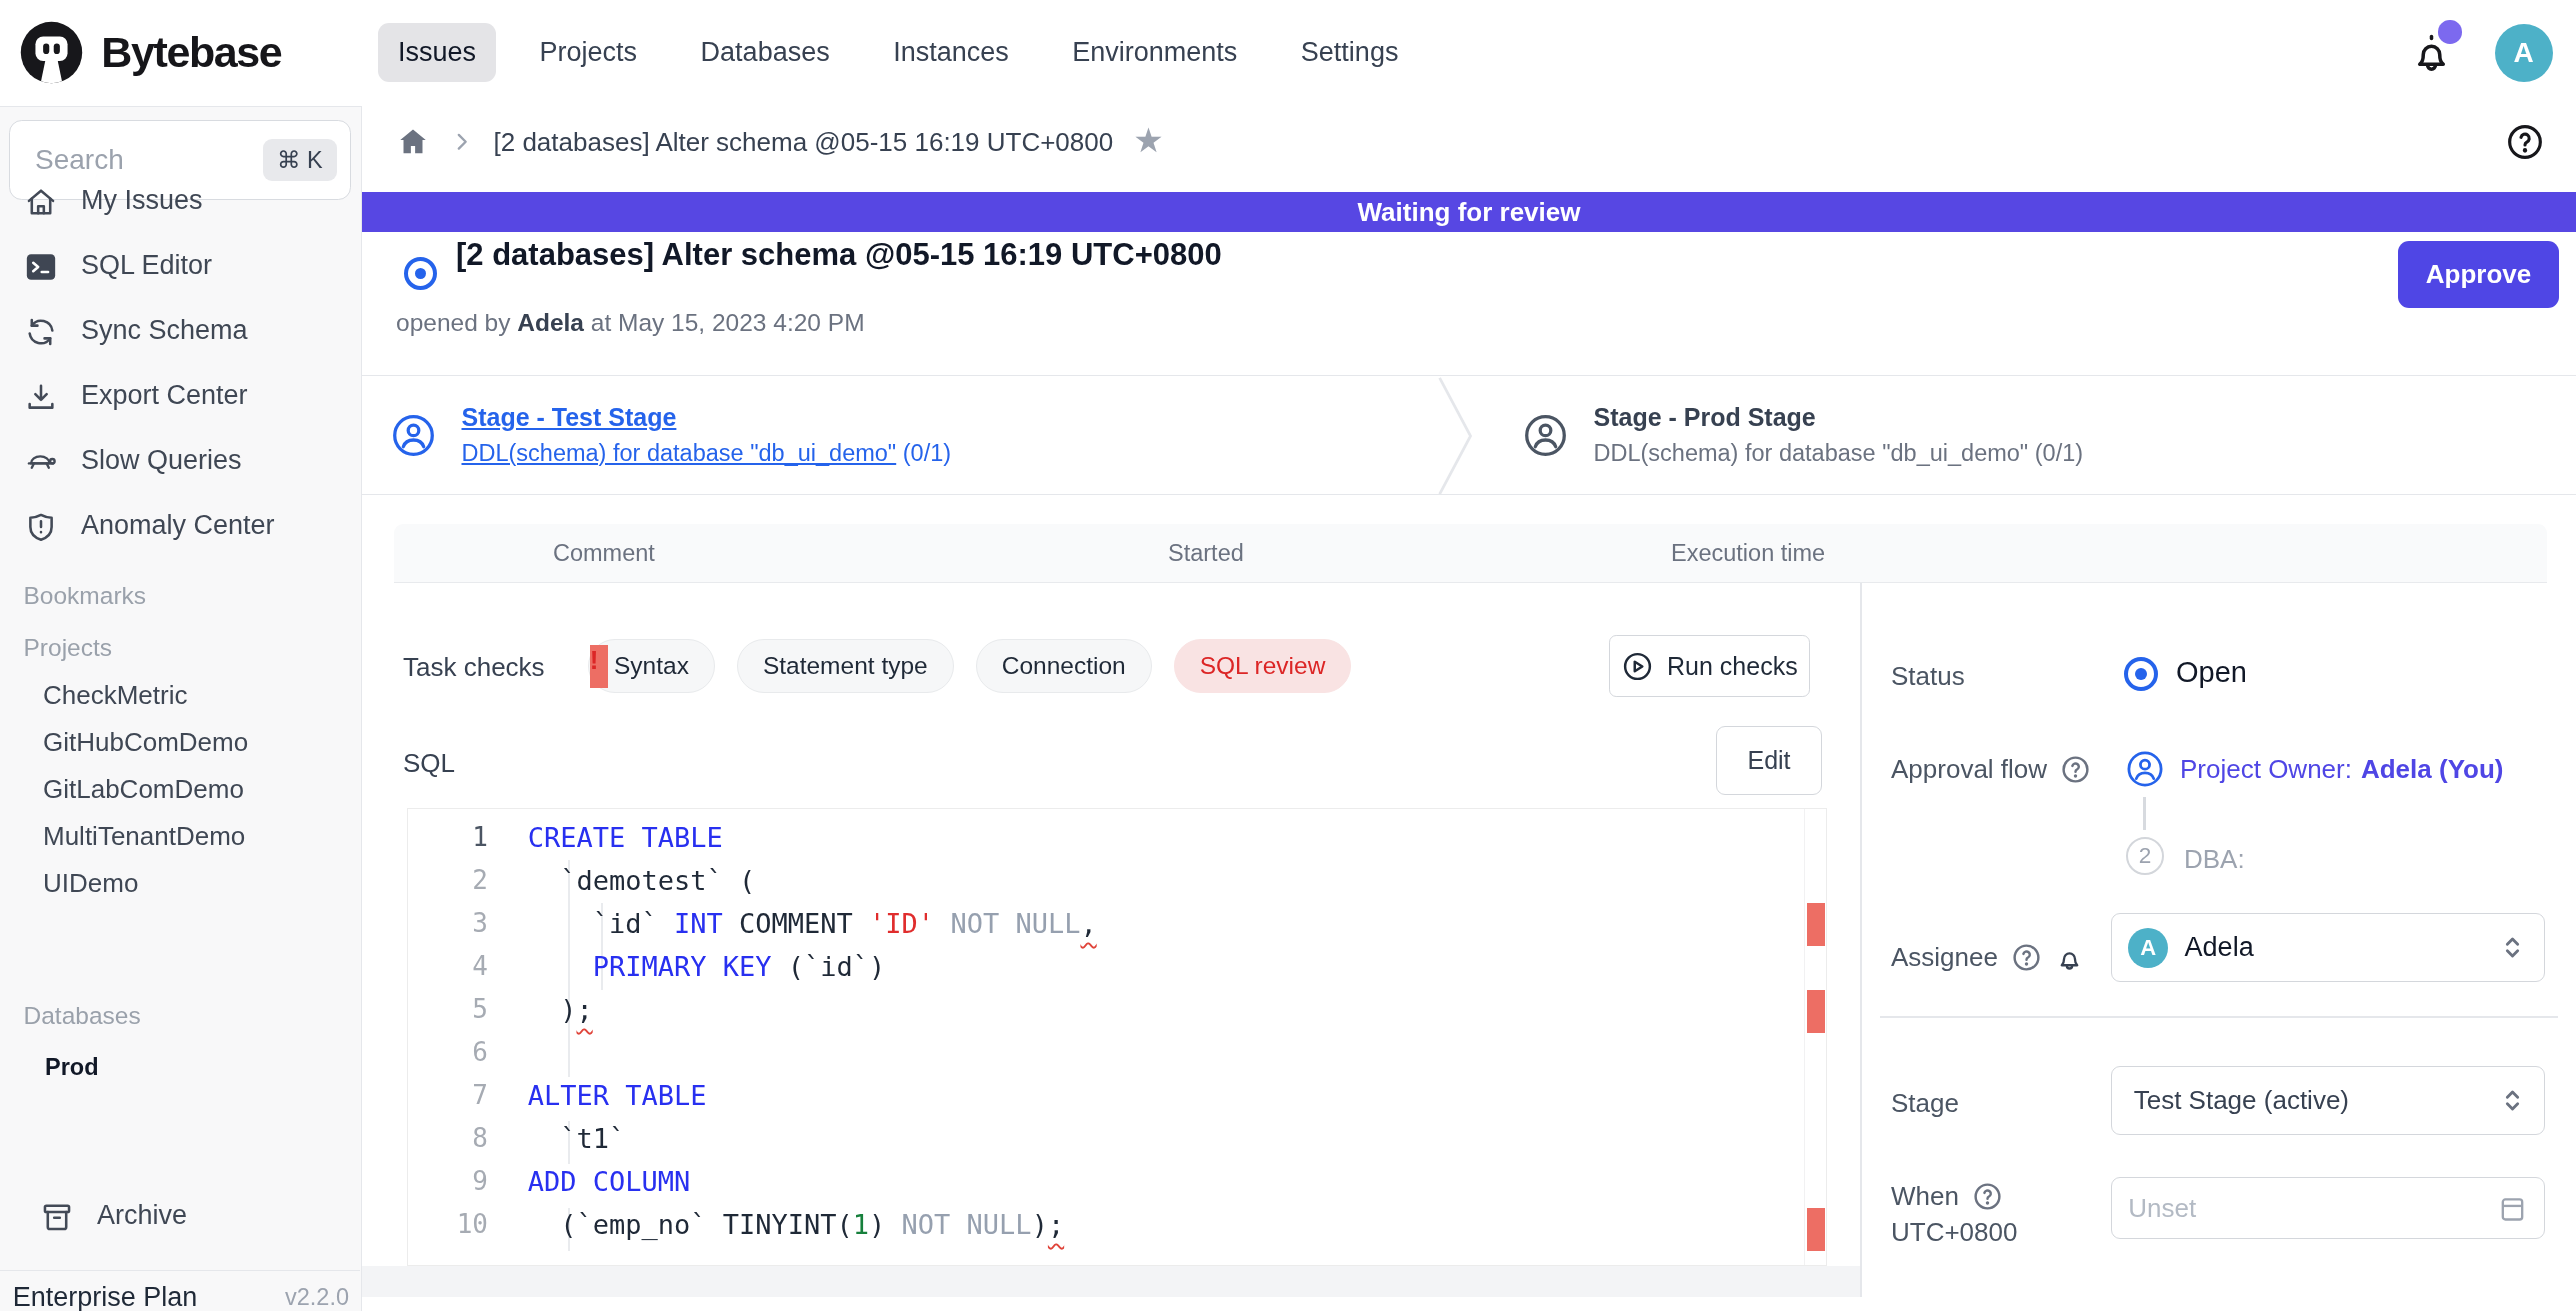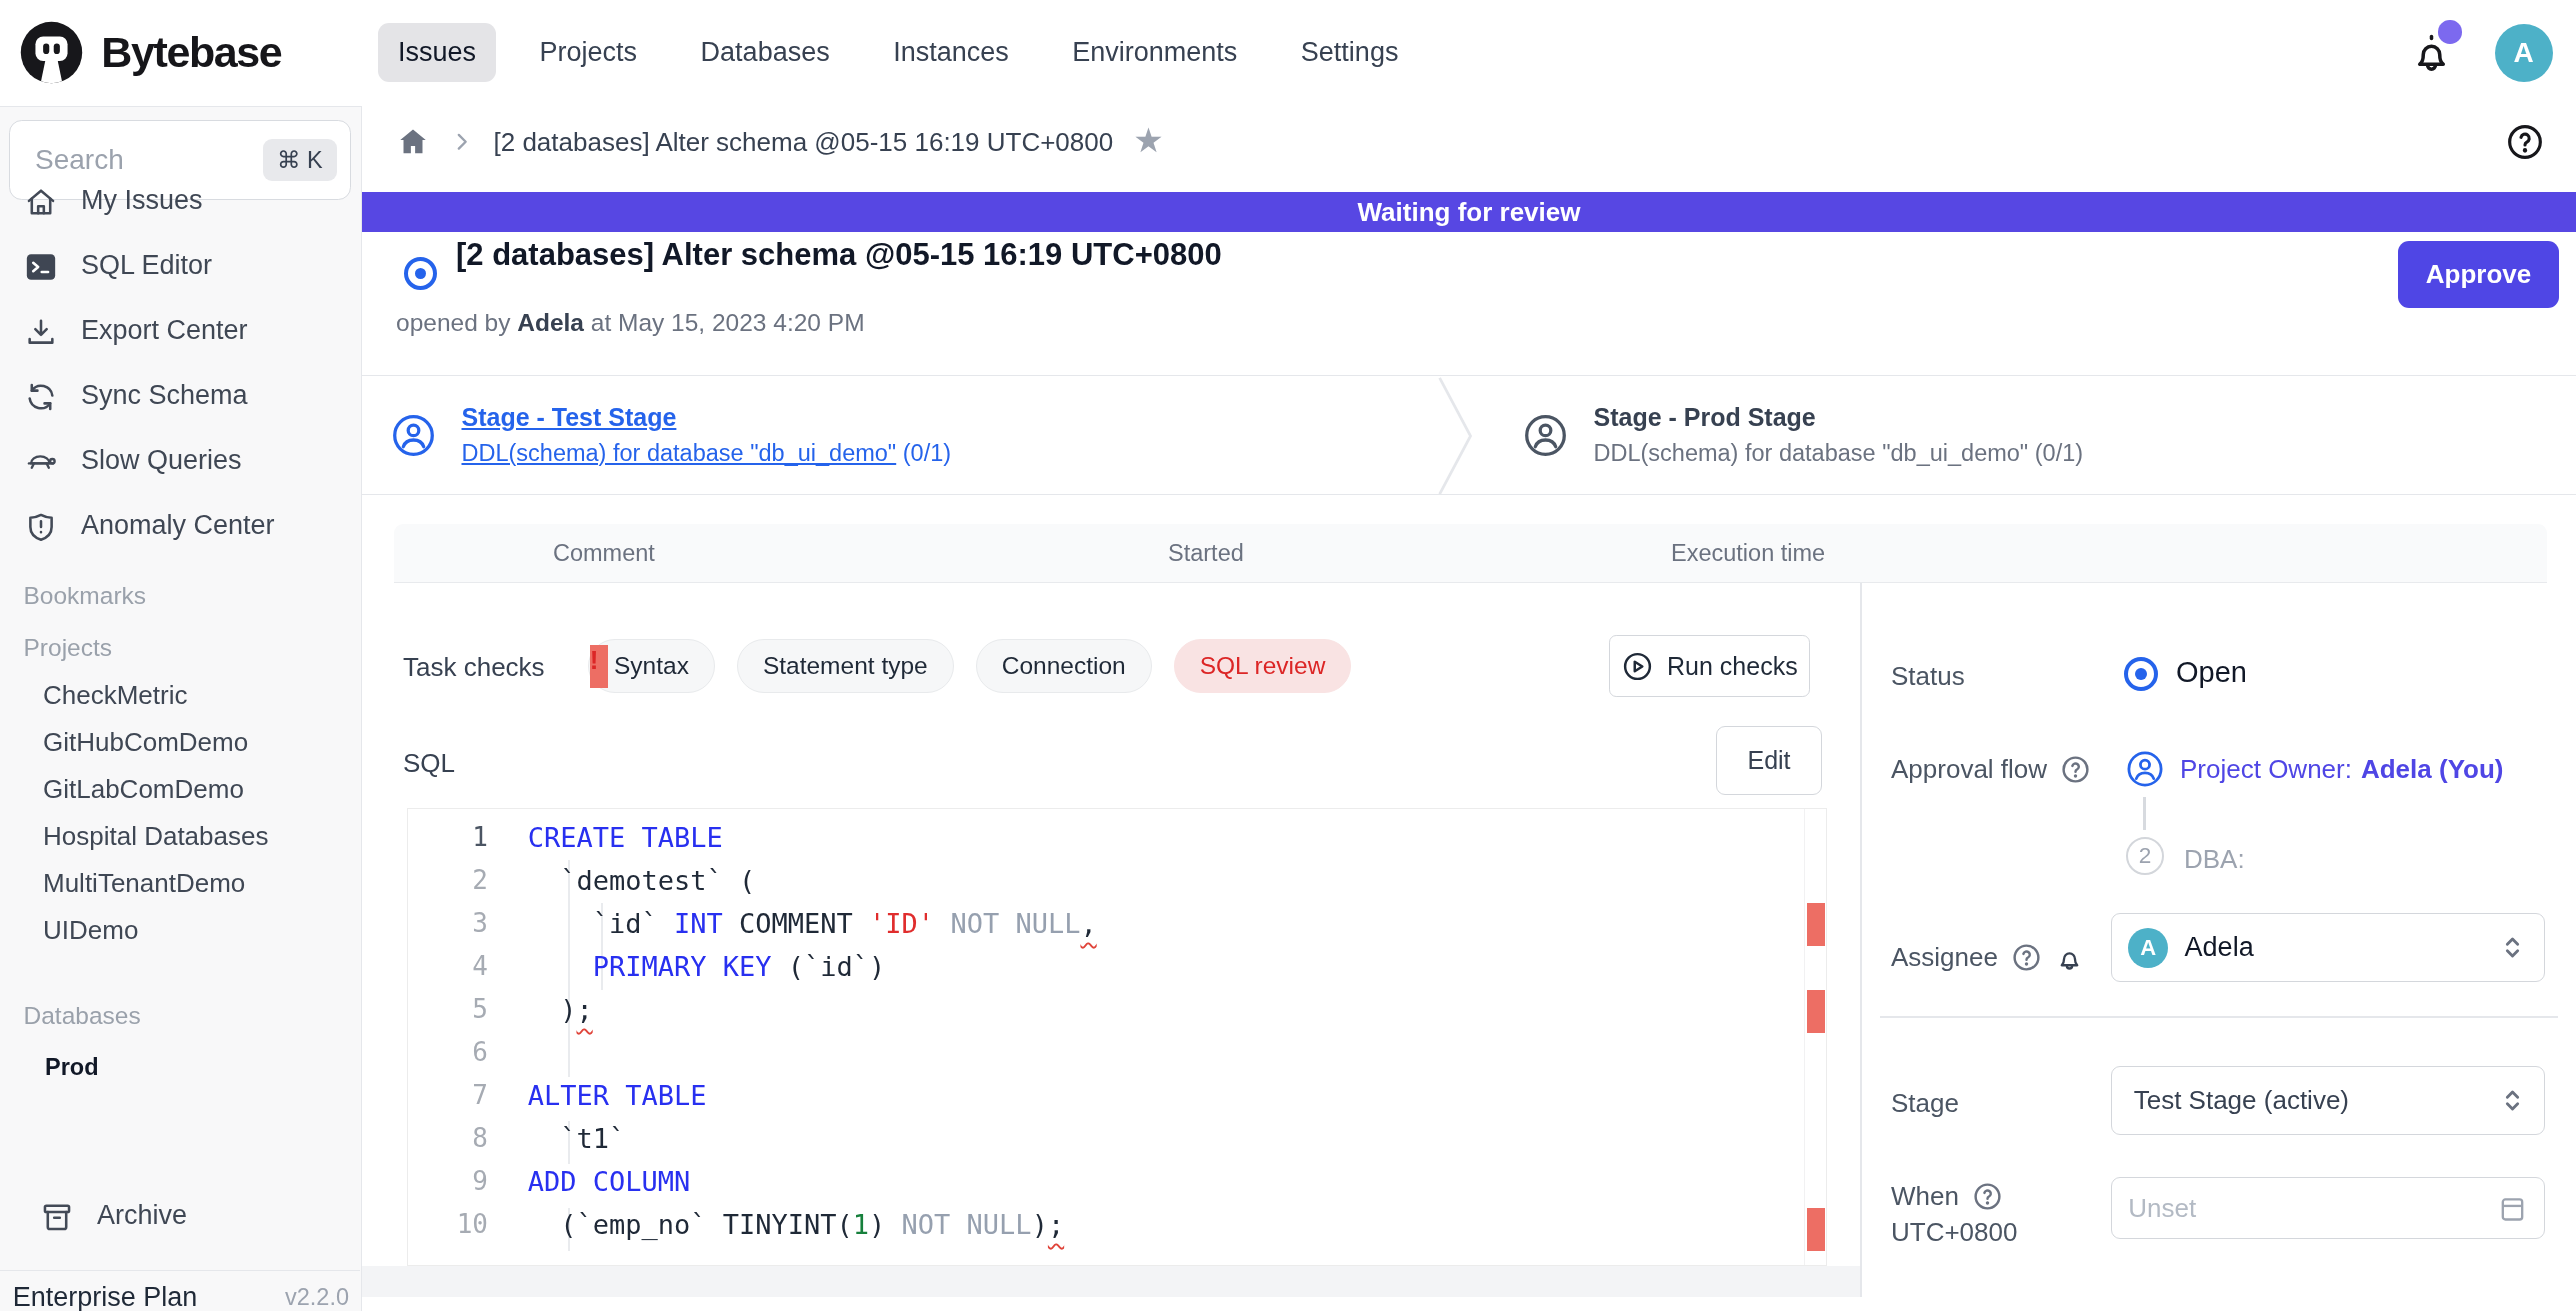--- a/index.html
+++ b/index.html
@@ -217,34 +217,34 @@
             <svg viewBox="0 0 24 24">
               <rect x="2" y="3" width="20" height="18" rx="3" fill="#3f4653"></rect>
               <path d="M6.5 9l3.5 3-3.5 3M12.5 15.5H17" stroke="#fff" stroke-width="1.8" fill="none" stroke-linecap="round" stroke-linejoin="round"></path>
             </svg>
           </span>
           <span>SQL Editor</span>
         </div>
         <div class="side-item">
           <span class="side-icon">
             <svg viewBox="0 0 24 24" fill="none" stroke="currentColor" stroke-width="1.8" stroke-linecap="round" stroke-linejoin="round">
-              <path d="M12 4v10m0 0 4-4m-4 4-4-4"></path>
-              <path d="M4 17v2.5h16V17"></path>
+              <path d="M20 11a8 8 0 0 0-14.5-3.5M4 13a8 8 0 0 0 14.5 3.5"></path>
+              <path d="M5.5 3.5v4h4M18.5 20.5v-4h-4"></path>
             </svg>
           </span>
-          <span>Export Center</span>
+          <span>Sync Schema</span>
         </div>
         <div class="side-item">
           <span class="side-icon">
             <svg viewBox="0 0 24 24" fill="none" stroke="currentColor" stroke-width="1.8" stroke-linecap="round" stroke-linejoin="round">
-              <path d="M20 11a8 8 0 0 0-14.5-3.5M4 13a8 8 0 0 0 14.5 3.5"></path>
-              <path d="M5.5 3.5v4h4M18.5 20.5v-4h-4"></path>
+              <path d="M12 4v10m0 0 4-4m-4 4-4-4"></path>
+              <path d="M4 17v2.5h16V17"></path>
             </svg>
           </span>
-          <span>Sync Schema</span>
+          <span>Export Center</span>
         </div>
         <div class="side-item">
           <span class="side-icon">
             <svg viewBox="0 0 24 24" fill="none" stroke="currentColor" stroke-width="1.7" stroke-linecap="round" stroke-linejoin="round">
               <path d="M5 13a6.5 5 0 0 1 13 0Z"></path>
               <path d="M3.5 13h17"></path>
               <circle cx="20" cy="11.5" r="1.6"></circle>
               <path d="M7 13l-1.5 3M16 13l1.5 3"></path>
             </svg>
           </span>
@@ -259,21 +259,20 @@
           </span>
           <span>Anomaly Center</span>
         </div>
       </div>
     <div class="side-section" style="top:475px">Bookmarks</div>
     <div class="side-section" style="top:527px">Projects</div>
     <div class="proj-list" id="proj-list">
         <div class="proj-item">CheckMetric</div>
         <div class="proj-item">GitHubComDemo</div>
         <div class="proj-item">GitLabComDemo</div>
-        <div class="proj-item">Hospital Databases</div>
         <div class="proj-item">MultiTenantDemo</div>
         <div class="proj-item">UIDemo</div>
       </div>
     <div class="side-section" style="top:895px">Databases</div>
     <div class="env-label">Prod</div>
     <div class="archive-item">
       <div class="side-item">
         <span class="side-icon">
           <svg viewBox="0 0 24 24" fill="none" stroke="currentColor" stroke-width="1.8" stroke-linecap="round" stroke-linejoin="round">
               <rect x="3.5" y="4" width="17" height="4.5" rx="1"></rect>

